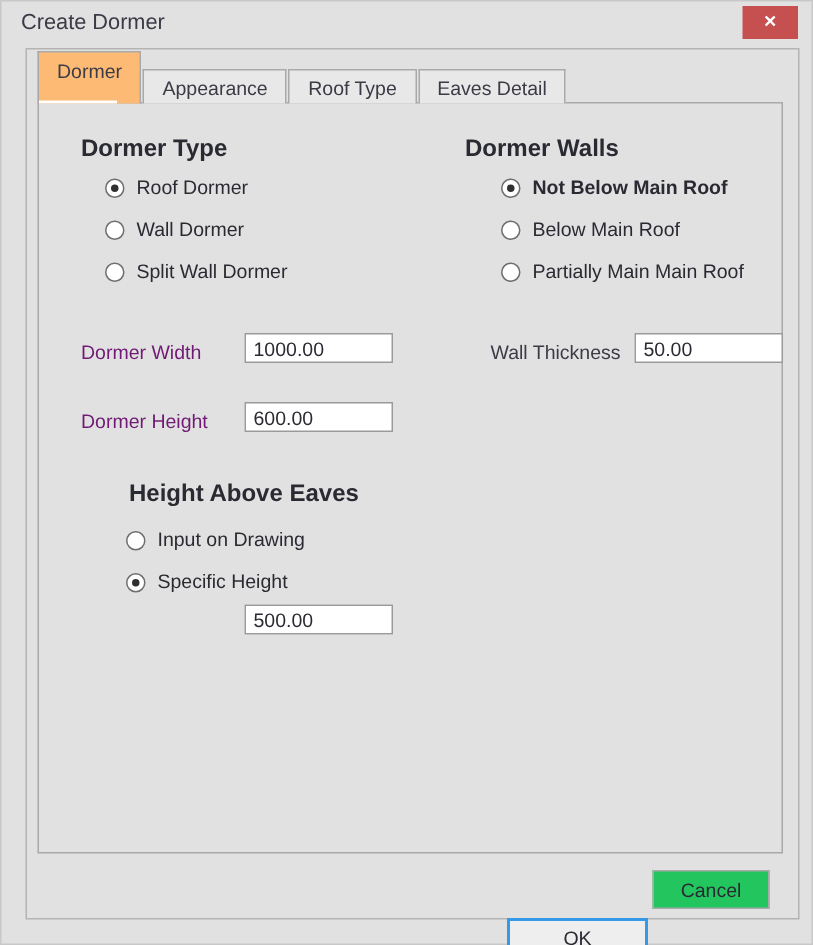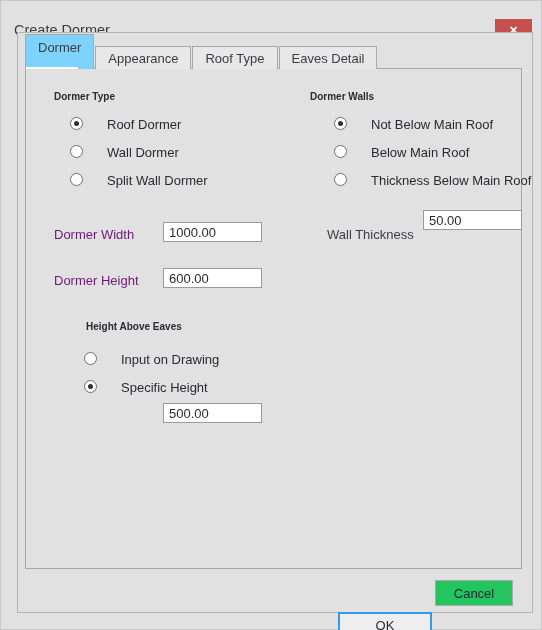--- a/index.html
+++ b/index.html
@@ -20,21 +20,21 @@
   #window {
     position: absolute;
     left: 0; top: 0;
     width: 542px; height: 630px;
     background: #e1e1e1;
     border: 1px solid #c8c8c8;
     box-sizing: border-box;
   }
   #titlebar {
     position: absolute;
-    left: 0; top: 15px;
+    left: 0; top: 0;
     width: 540px; height: 30px;
   }
   #title-text {
     position: absolute;
     left: 13px; top: 6px;
     font-size: 14.5px;
     color: #3b3b46;
     white-space: nowrap;
   }
   #close-button {
@@ -85,21 +85,21 @@
     background: #e8e8e8;
     font-size: 13px;
     color: #3b3b46;
     white-space: nowrap;
     box-sizing: border-box;
     cursor: pointer;
     margin-right: 1px;
     position: relative;
   }
   .tab.active {
-    background: #7dd3fc;
+    background: #fdba74;
     height: 35px;
     line-height: 25px;
     z-index: 4;
   }
 
   
   #tabpanel {
     position: absolute;
     left: 24px; top: 67px;
     width: 497px; height: 501px;
@@ -113,43 +113,42 @@
     position: absolute;
     left: 25px; top: 66px;
     width: 52px; height: 2px;
     background: #ffffff;
     z-index: 5;
   }
 
   
   .group-title {
     position: absolute;
-    font-size: 10px;
+    font-size: 16px;
     font-weight: bold;
     color: #2a2a32;
     white-space: nowrap;
   }
   .field-label {
     position: absolute;
     font-size: 13px;
     font-weight: normal;
     color: #701a75;
     white-space: nowrap;
   }
   .field-label.normal {
     font-weight: normal;
     color: #3b3b46;
   }
   .radio-row {
     position: absolute;
     display: flex;
-    align-items: flex-start;
-    white-space: nowrap;
-    cursor: pointer;
-    gap: 16px;
+    align-items: flex-end;
+    white-space: nowrap;
+    cursor: pointer;
   }
   .radio {
     width: 13px; height: 13px;
     border: 1px solid #6e6e6e;
     border-radius: 50%;
     background: #ffffff;
     box-sizing: border-box;
     position: relative;
     flex: 0 0 auto;
   }
@@ -232,41 +231,41 @@
       <span class="radio"></span>
       <span class="radio-label">Wall Dormer</span>
     </div>
     <div class="radio-row" style="left:44px; top:104px;">
       <span class="radio"></span>
       <span class="radio-label">Split Wall Dormer</span>
     </div>
 
     <div class="group-title" style="left:284px; top:22px;">Dormer Walls</div>
 
-    <div class="radio-row" style="left:308px; top:48px;">
+    <div class="radio-row" style="left:308px; top:48px;font-weight:bold;">
       <span class="radio checked"></span>
       <span class="radio-label">Not Below Main Roof</span>
     </div>
     <div class="radio-row" style="left:308px; top:76px;">
       <span class="radio"></span>
       <span class="radio-label">Below Main Roof</span>
     </div>
     <div class="radio-row" style="left:308px; top:104px;">
       <span class="radio"></span>
-      <span class="radio-label">Thickness Below Main Roof</span>
+      <span class="radio-label">Partially Main Main Roof</span>
     </div>
 
     <div class="field-label" style="left:28px; top:158px;">Dormer Width</div>
     <input class="textbox" style="left: 121px; top: 153px; width: 99px;" type="text" value="1000.00">
 
     <div class="field-label" style="left:28px; top:204px;">Dormer Height</div>
     <input class="textbox" style="left: 121px; top: 199px; width: 99px;" type="text" value="600.00">
 
     <div class="field-label normal" style="left:301px; top:158px;">Wall Thickness</div>
-    <input class="textbox" style="left: 381px; top: 141px; width: 99px;" type="text" value="50.00">
+    <input class="textbox" style="left: 381px; top: 153px; width: 99px;" type="text" value="50.00">
 
     <div class="group-title" style="left:28px; top:252px;padding-left:32px;">Height Above Eaves</div>
 
     <div class="radio-row" style="left:58px; top:283px;">
       <span class="radio"></span>
       <span class="radio-label">Input on Drawing</span>
     </div>
     <div class="radio-row" style="left:58px; top:311px;">
       <span class="radio checked"></span>
       <span class="radio-label">Specific Height</span>

